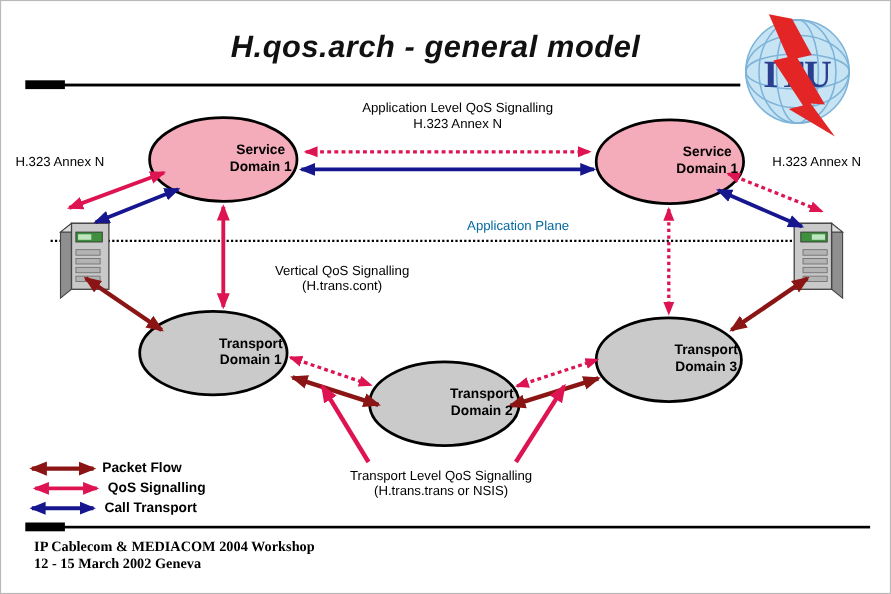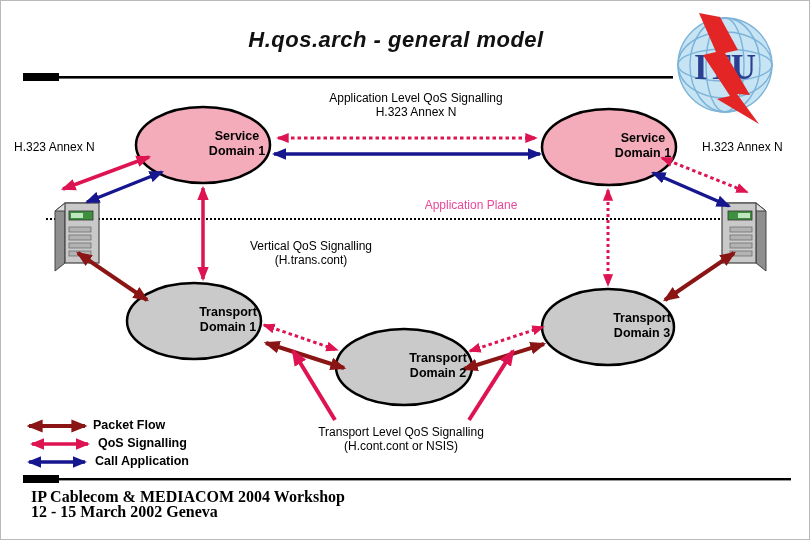--- a/index.html
+++ b/index.html
@@ -4,31 +4,31 @@
 <style>
   html,body{margin:0;padding:0;background:#ffffff;}
   #slide{
     position:relative;width:810px;height:540px;background:#ffffff;overflow:hidden;
     font-family:"Liberation Sans","DejaVu Sans",sans-serif;
     border:1px solid #b9b9b9;box-sizing:border-box;
   }
   .abs{position:absolute;}
   .ctr{text-align:center;}
   #title{
-    top:26px;left:0;width:790px;font-size:22px;font-weight:bold;font-style:italic;
+    top:26px;left:0;width:790px;font-size:28px;font-weight:bold;font-style:italic;
     color:#111;letter-spacing:0.5px;
   }
   .lbl{font-size:12px;font-weight:normal;color:#000;line-height:14px;}
   .lbl-lg{font-size:12.5px;font-weight:bold;color:#000;line-height:15px;padding-left:34px;}
-  .green{color:#ec4899;}
+  .green{color:#0369a1;}
   .ellipse-label{line-height:15px;}
   .legend-label{font-size:12.5px;font-weight:bold;color:#000;}
   #footer{
     font-family:"Liberation Serif","DejaVu Serif",serif;
-    font-size:16px;font-weight:bold;color:#000;line-height:15px;
+    font-size:13px;font-weight:bold;color:#000;line-height:15px;
   }
   svg{position:absolute;top:0;left:0;}
 </style>
 </head>
 <body>
 
 <div id="slide">
 
   <svg width="810" height="540" viewBox="0 0 810 540">
     <defs>
@@ -157,25 +157,25 @@
     <div>Transport</div>
     <div>Domain 2</div>
   </div>
   <div class="abs ctr lbl-lg ellipse-label" style="top:310px;left:540px;width:134px;">
     <div>Transport</div>
     <div>Domain 3</div>
   </div>
 
   <div class="abs legend-label" style="top:417px;left:92px;">Packet Flow</div>
   <div class="abs legend-label" style="top:435px;left:97px;">QoS Signalling</div>
-  <div class="abs legend-label" style="top:453px;left:94px;">Call Application</div>
+  <div class="abs legend-label" style="top:453px;left:94px;">Call Transport</div>
 
   <div class="abs ctr lbl" style="top:424px;left:280px;width:240px;">
     <div>Transport Level QoS Signalling</div>
-    <div>(H.cont.cont or NSIS)</div>
+    <div>(H.trans.trans or NSIS)</div>
   </div>
 
   <div id="footer" class="abs" style="top:488px;left:30px;">
     <div>IP Cablecom  &amp; MEDIACOM 2004 Workshop</div>
     <div>12 - 15 March  2002 Geneva</div>
   </div>
 
 </div>
 
 </body></html>

